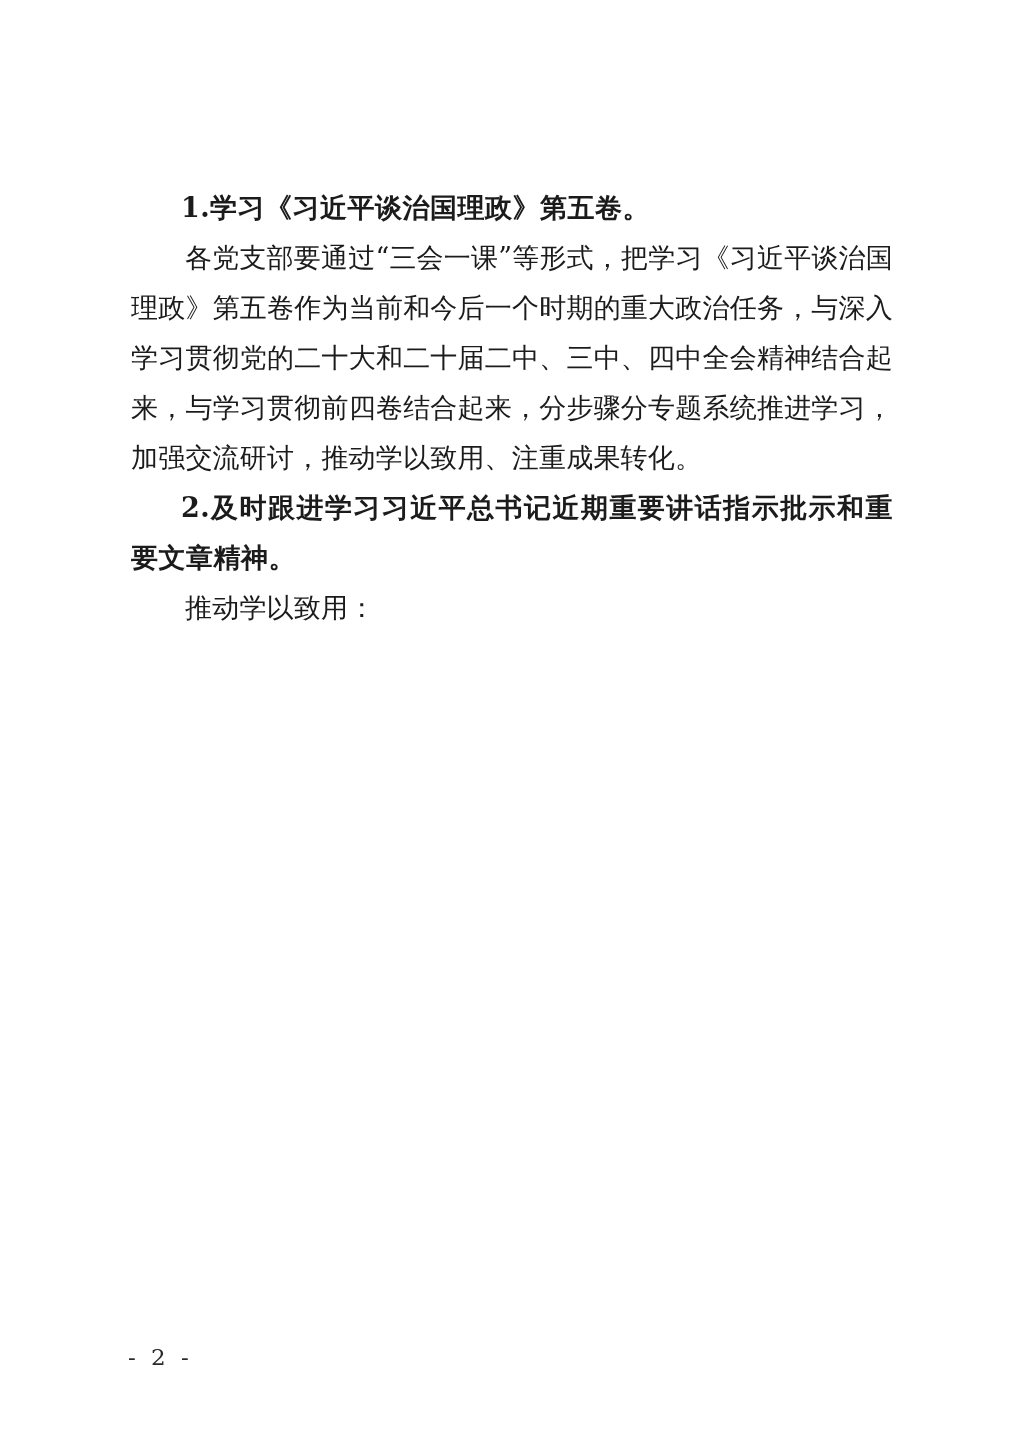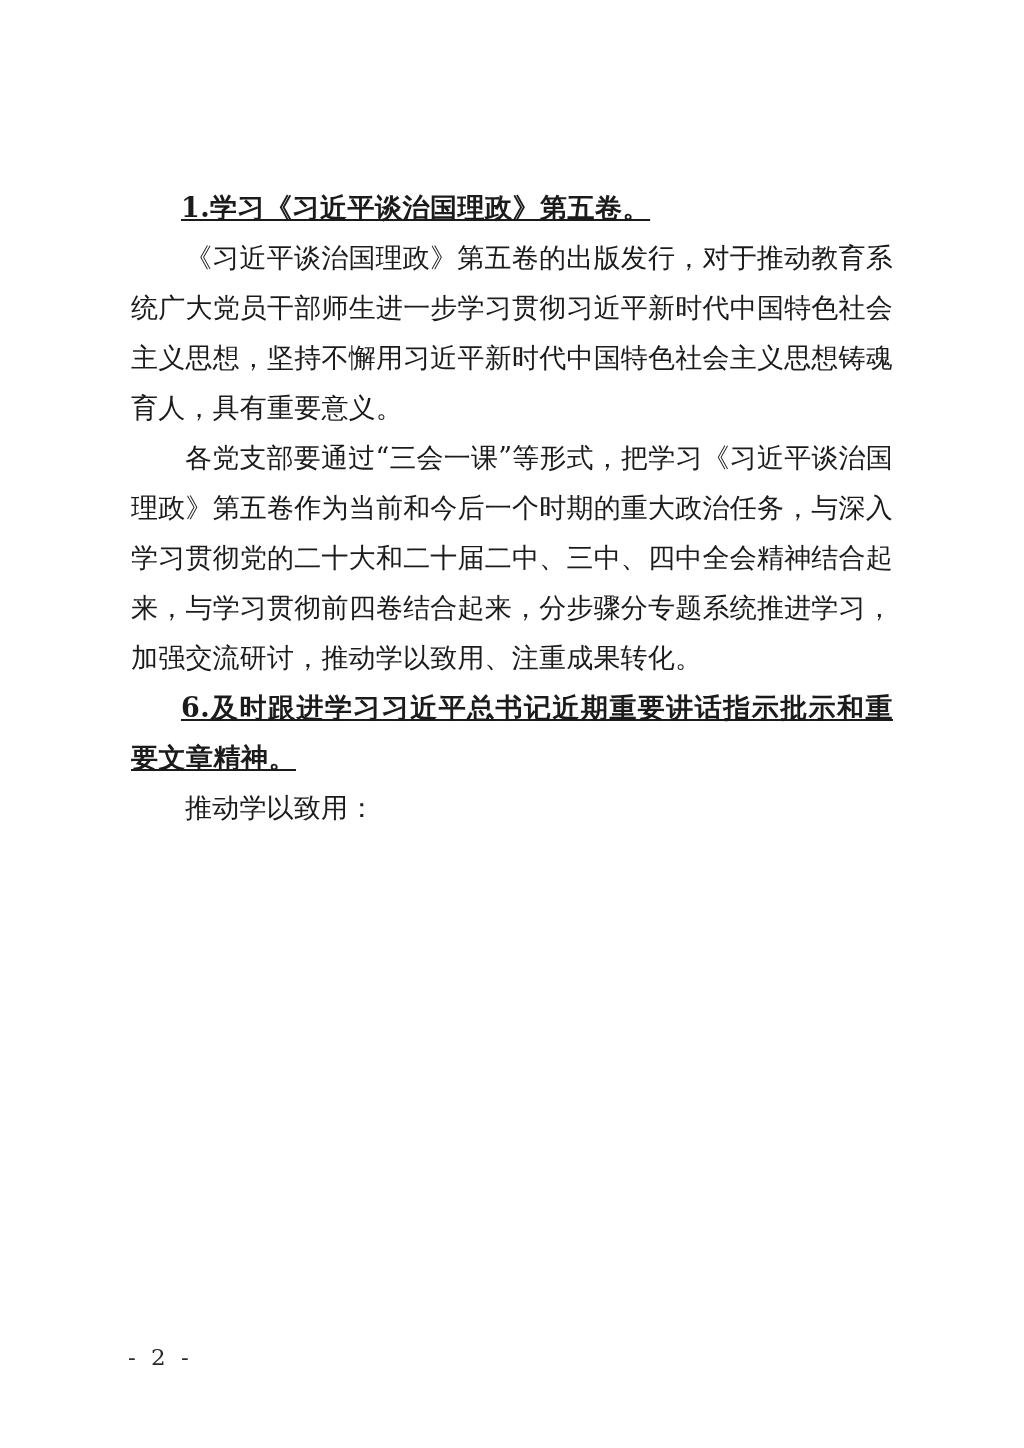--- a/index.html
+++ b/index.html
@@ -29,38 +29,36 @@
   }
   .content p {
     margin: 0;
     padding: 0;
     text-indent: 2em;
   }
   .content p.heading {
     font-weight: bold;
     text-indent: 1.85em;
     letter-spacing: 0.5px;
-    text-decoration: underline;
   }
   .page-footer {
     position: absolute;
     left: 128px;
     top: 1344px;
     font-size: 23px;
     letter-spacing: 4px;
     color: #2a2a2a;
     font-family: "DejaVu Serif", "Liberation Serif", serif;
   }
 </style>
 </head>
 <body>
 
 <div class="page">
   <div class="content">
     <p class="heading">1.学习《习近平谈治国理政》第五卷。</p>
-    <p class="para">《习近平谈治国理政》第五卷的出版发行，对于推动教育系统广大党员干部师生进一步学习贯彻习近平新时代中国特色社会主义思想，坚持不懈用习近平新时代中国特色社会主义思想铸魂育人，具有重要意义。</p>
     <p class="para">各党支部要通过“三会一课”等形式，把学习《习近平谈治国理政》第五卷作为当前和今后一个时期的重大政治任务，与深入学习贯彻党的二十大和二十届二中、三中、四中全会精神结合起来，与学习贯彻前四卷结合起来，分步骤分专题系统推进学习，加强交流研讨，推动学以致用、注重成果转化。</p>
-    <p class="heading">6.及时跟进学习习近平总书记近期重要讲话指示批示和重要文章精神。</p>
+    <p class="heading">2.及时跟进学习习近平总书记近期重要讲话指示批示和重要文章精神。</p>
     <p class="para">推动学以致用：</p>
   </div>
 
   <div class="page-footer">- 2 -</div>
 </div>
 
 </body></html>

